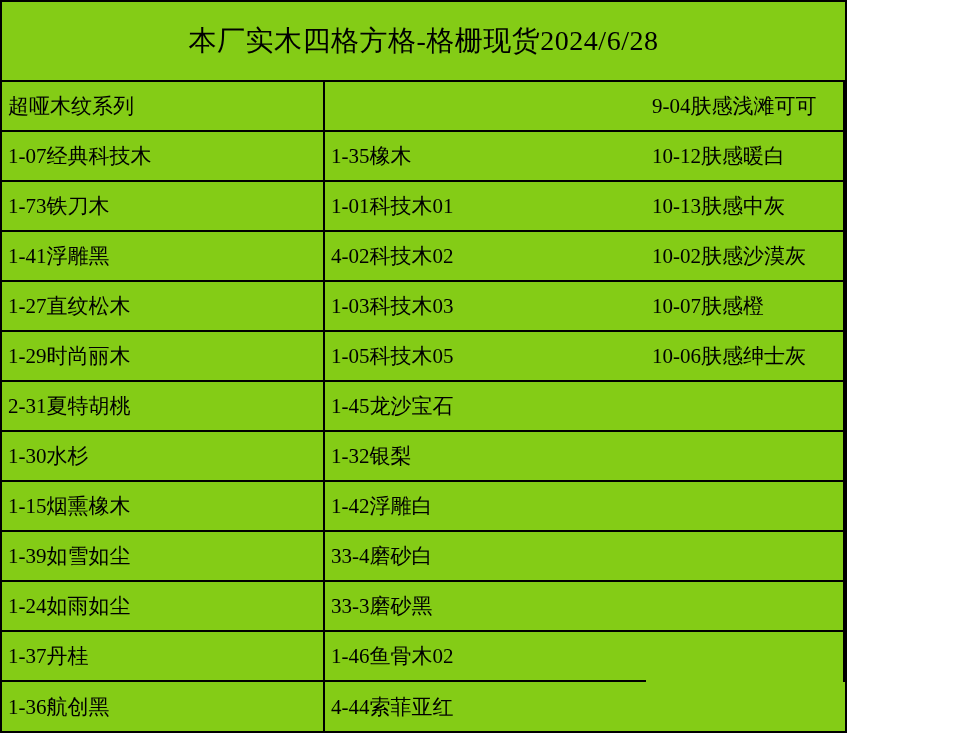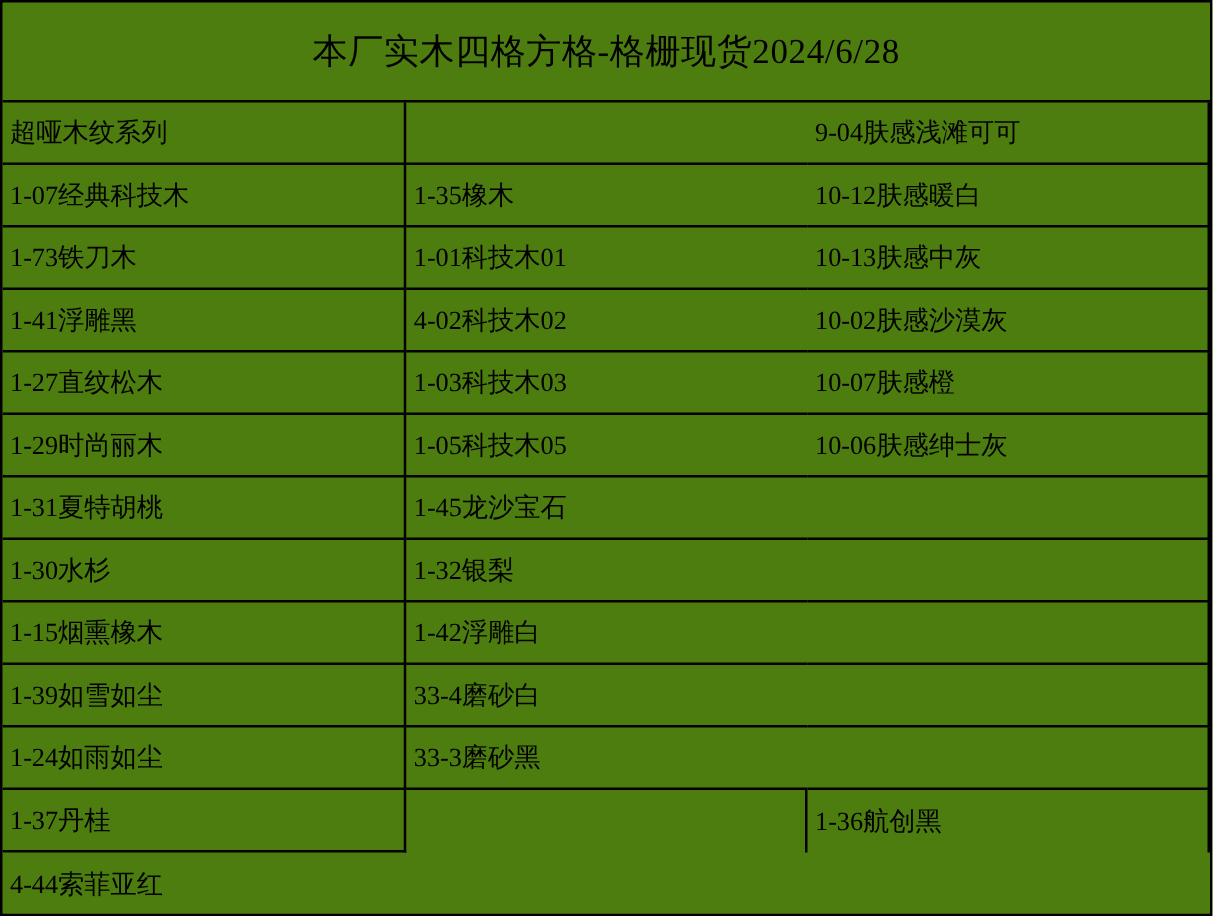--- a/index.html
+++ b/index.html
@@ -1,25 +1,25 @@
 <!DOCTYPE html>
 <html><head>
 <meta charset="utf-8">
 <style>
   html, body {
     margin: 0;
     padding: 0;
     background: #ffffff;
   }
   .sheet {
-    width: 970px;
+    width: 847px;
     height: 733px;
     box-sizing: border-box;
     border: 2px solid #000000;
-    background: #4d7c0f;
+    background: #84cc16;
     color: #000000;
     font-family: "Liberation Serif", "DejaVu Serif", serif;
     display: grid;
     grid-template-columns: 323px 321px 1fr;
     grid-template-rows: 80px repeat(13, 50px);
     overflow: hidden;
   }
   .title-cell {
     grid-column: 1 / span 3;
     border-bottom: 2px solid #000000;
@@ -66,38 +66,39 @@
 
   <div class="cell c1">10-02肤感沙漠灰</div>
   <div class="cell c2">1-27直纹松木</div>
   <div class="cell c3">1-03科技木03</div>
 
   <div class="cell c1">10-07肤感橙</div>
   <div class="cell c2">1-29时尚丽木</div>
   <div class="cell c3">1-05科技木05</div>
 
   <div class="cell c1">10-06肤感绅士灰</div>
-  <div class="cell c2">1-31夏特胡桃</div>
+  <div class="cell c2">2-31夏特胡桃</div>
   <div class="cell c3">1-45龙沙宝石</div>
 
   <div class="cell c1"></div>
   <div class="cell c2">1-30水杉</div>
   <div class="cell c3">1-32银梨</div>
 
   <div class="cell c1"></div>
   <div class="cell c2">1-15烟熏橡木</div>
   <div class="cell c3">1-42浮雕白</div>
 
   <div class="cell c1"></div>
   <div class="cell c2">1-39如雪如尘</div>
   <div class="cell c3">33-4磨砂白</div>
 
   <div class="cell c1"></div>
   <div class="cell c2">1-24如雨如尘</div>
   <div class="cell c3">33-3磨砂黑</div>
 
   <div class="cell c1"></div>
   <div class="cell c2">1-37丹桂</div>
+  <div class="cell c3">1-46鱼骨木02</div>
 
   <div class="cell c1 rlast"></div>
   <div class="cell c2 rlast">1-36航创黑</div>
   <div class="cell c3 rlast">4-44索菲亚红</div>
 </div>
 
 </body></html>

